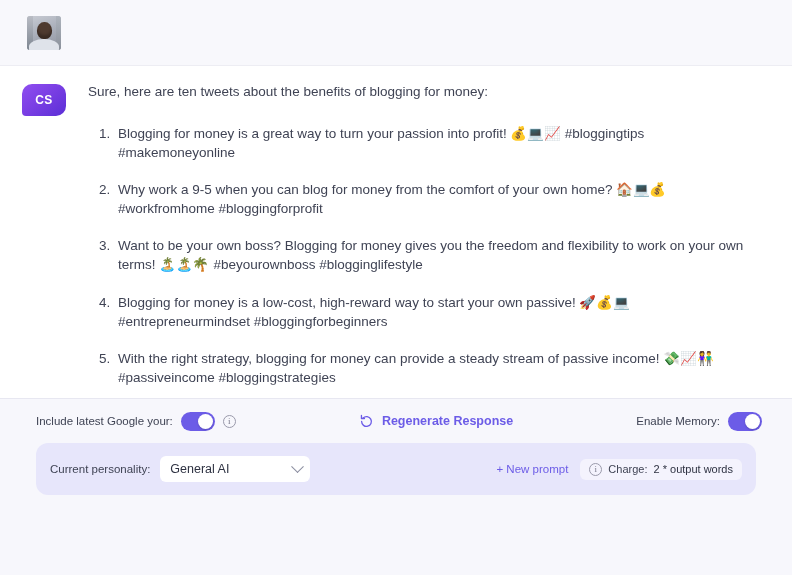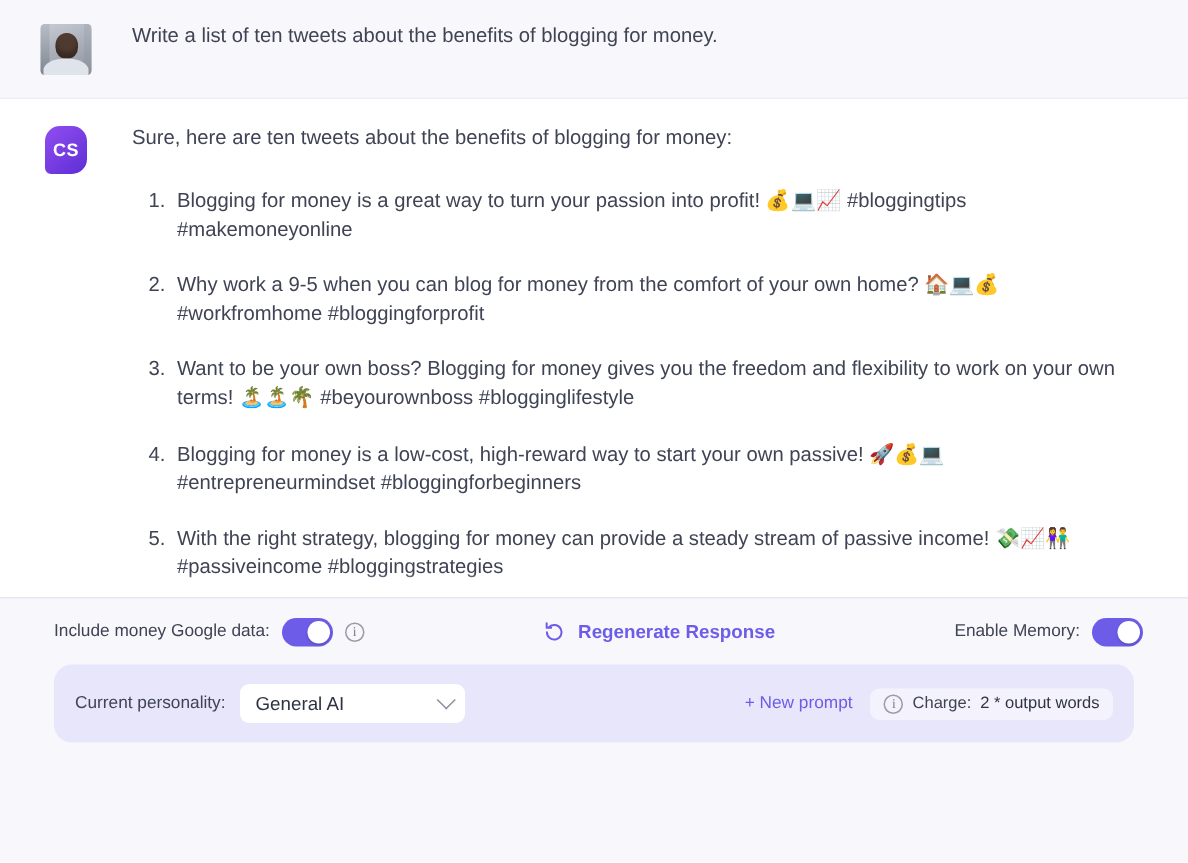--- a/index.html
+++ b/index.html
@@ -101,21 +101,21 @@
     background: linear-gradient(180deg,#b9bcc4,#7e8691);
   }
   .avatar-photo .ph-right {
     position: absolute;
     right: 0; top: 0; bottom: 0;
     width: 5px;
     background: linear-gradient(180deg,#aeb4bd,#8b919b);
   }
 
   .avatar-bot {
-    width: 28px;
+    width: 44px;
     height: 32px;
     border-radius: 10px 10px 10px 4px;
     background: linear-gradient(140deg, #8f4ff0 0%, #7b3fe4 45%, #5b2fd6 100%);
     color: #fff;
     font-size: 12px;
     font-weight: 700;
     letter-spacing: .3px;
     display: flex;
     align-items: center;
     justify-content: center;
@@ -302,21 +302,20 @@
 
   <div class="transcript">
 
     <div class="msg user">
       <div class="avatar-cell">
         <div class="avatar-photo">
           <span class="ph-left"></span>
             <span class="ph-right"></span>
         </div>
       </div>
-      <div class="msg-body">Write a list of ten tweets about the benefits of blogging for money.</div>
     </div>
 
     <div class="msg bot">
       <div class="avatar-cell">
         <div class="avatar-bot">CS</div>
       </div>
       <div class="msg-body">
         <div class="intro-line">Sure, here are ten tweets about the benefits of blogging for money:</div>
         <ol class="tweet-list">
           <li>Blogging for money is a great way to turn your passion into profit! 💰💻📈 #bloggingtips #makemoneyonline</li>
@@ -328,21 +327,21 @@
       </div>
     </div>
 
     <div class="transcript-fade"></div>
   </div>
 
   <div class="composer-wrap">
 
     <div class="options-row">
       <div class="opt-left">
-        <span class="opt-label">Include money Google data:</span>
+        <span class="opt-label">Include latest Google your:</span>
         <div class="toggle">
           <div class="knob"></div>
         </div>
         <div class="info-icon">i</div>
       </div>
 
       <div class="opt-center">
         <div class="regen">
           <span>
             <svg width="15" height="15" viewBox="0 0 16 16" fill="none">

